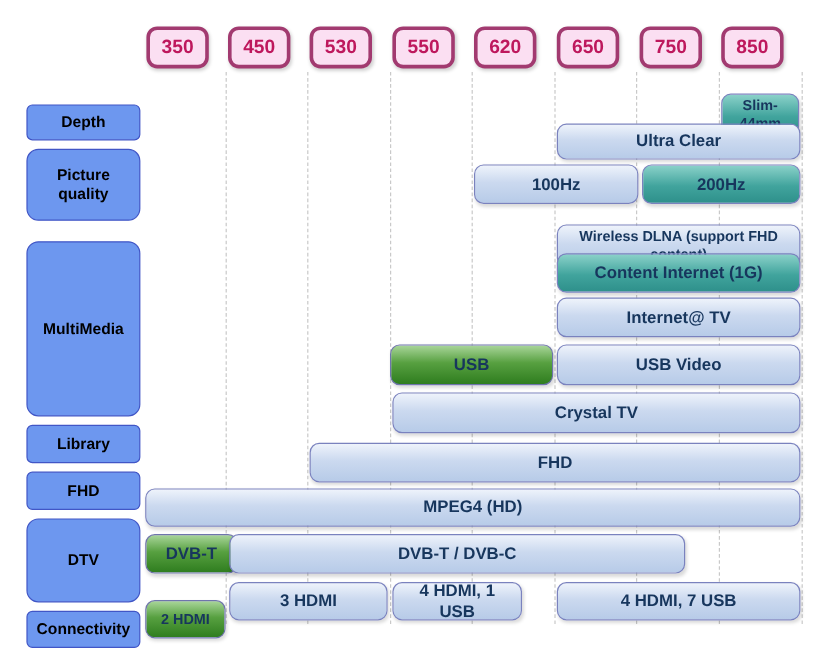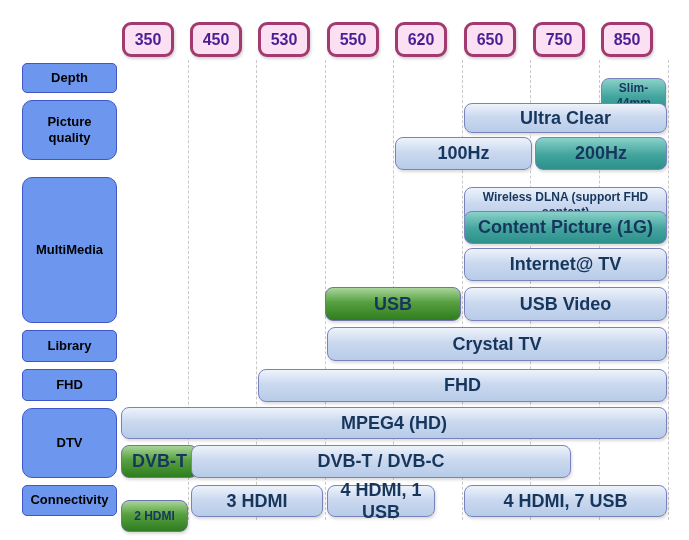--- a/index.html
+++ b/index.html
@@ -8,35 +8,36 @@
     font-family:"Liberation Sans",sans-serif;
   }
   .gridline{
     position:absolute;top:60px;height:460px;width:0;
     border-left:1px dashed #c9c9c9;
   }
   .chip{
     position:absolute;top:22px;width:52px;height:35px;box-sizing:border-box;
     background:#FBDFF2;border:3px solid #A23A70;border-radius:9px;
     display:flex;align-items:center;justify-content:center;
-    font-size:16px;font-weight:bold;color:#4c1d95;
+    font-size:16px;font-weight:bold;color:#be185d;
     box-shadow:1px 2px 3px rgba(0,0,0,0.18);
   }
   .cat{
     position:absolute;left:22px;width:95px;box-sizing:border-box;
     background:#6D97EF;border:1.5px solid #4156C6;border-radius:5px;
     display:flex;align-items:center;justify-content:center;text-align:center;
     font-size:13px;font-weight:bold;color:#000;line-height:1.25;
     padding:2px 4px;
+    margin-top:24px;
   }
   .cat.tall{border-radius:10px;}
   .bar{
     position:absolute;box-sizing:border-box;border-radius:8px;
     display:flex;align-items:center;justify-content:center;text-align:center;
-    font-size:18px;font-weight:bold;color:#17365D;line-height:1.25;
+    font-size:14px;font-weight:bold;color:#17365D;line-height:1.25;
     padding:2px 6px;border:1.5px solid #7A82BE;
     box-shadow:1px 2px 3px rgba(0,0,0,0.15);
   }
   .bar.blue{
     background:linear-gradient(to bottom,#EEF3FB 0%,#CBD9EF 45%,#B7CBE8 100%);
   }
   .bar.teal{
     background:linear-gradient(to bottom,#8AD1C9 0%,#41A49D 55%,#2E908B 100%);
   }
   .bar.green{
@@ -76,21 +77,21 @@
   <div class="cat tall" style="top:408px;height:70px;">DTV</div>
   <div class="cat" style="top:485px;height:31px;">Connectivity</div>
 
   <div class="bar teal small-text" style="left:601px;top:63px;width:65px;height:35px;padding:2px 2px;">Slim-44mm</div>
 
   <div class="bar blue" style="left:464px;top:103px;width:203px;height:30px;">Ultra Clear</div>
   <div class="bar blue" style="left:395px;top:137px;width:137px;height:33px;">100Hz</div>
   <div class="bar teal" style="left:535px;top:137px;width:132px;height:33px;text-align:center;">200Hz</div>
 
   <div class="bar blue small-text" style="left:464px;top:172px;width:203px;height:36px;">Wireless DLNA (support FHD content)</div>
-  <div class="bar teal" style="left:464px;top:211px;width:203px;height:33px;">Content Picture (1G)</div>
+  <div class="bar teal" style="left:464px;top:211px;width:203px;height:33px;">Content Internet (1G)</div>
   <div class="bar blue" style="left:464px;top:248px;width:203px;height:33px;">Internet@ TV</div>
   <div class="bar green" style="left:325px;top:287px;width:136px;height:34px;">USB</div>
   <div class="bar blue" style="left:464px;top:287px;width:203px;height:34px;">USB Video</div>
 
   <div class="bar blue" style="left:327px;top:327px;width:340px;height:34px;">Crystal  TV</div>
 
   <div class="bar blue" style="left:258px;top:369px;width:409px;height:33px;">FHD</div>
 
   <div class="bar blue" style="left:121px;top:407px;width:546px;height:32px;">MPEG4 (HD)</div>
   <div class="bar green" style="left:121px;top:445px;width:77px;height:33px;">DVB-T</div>

